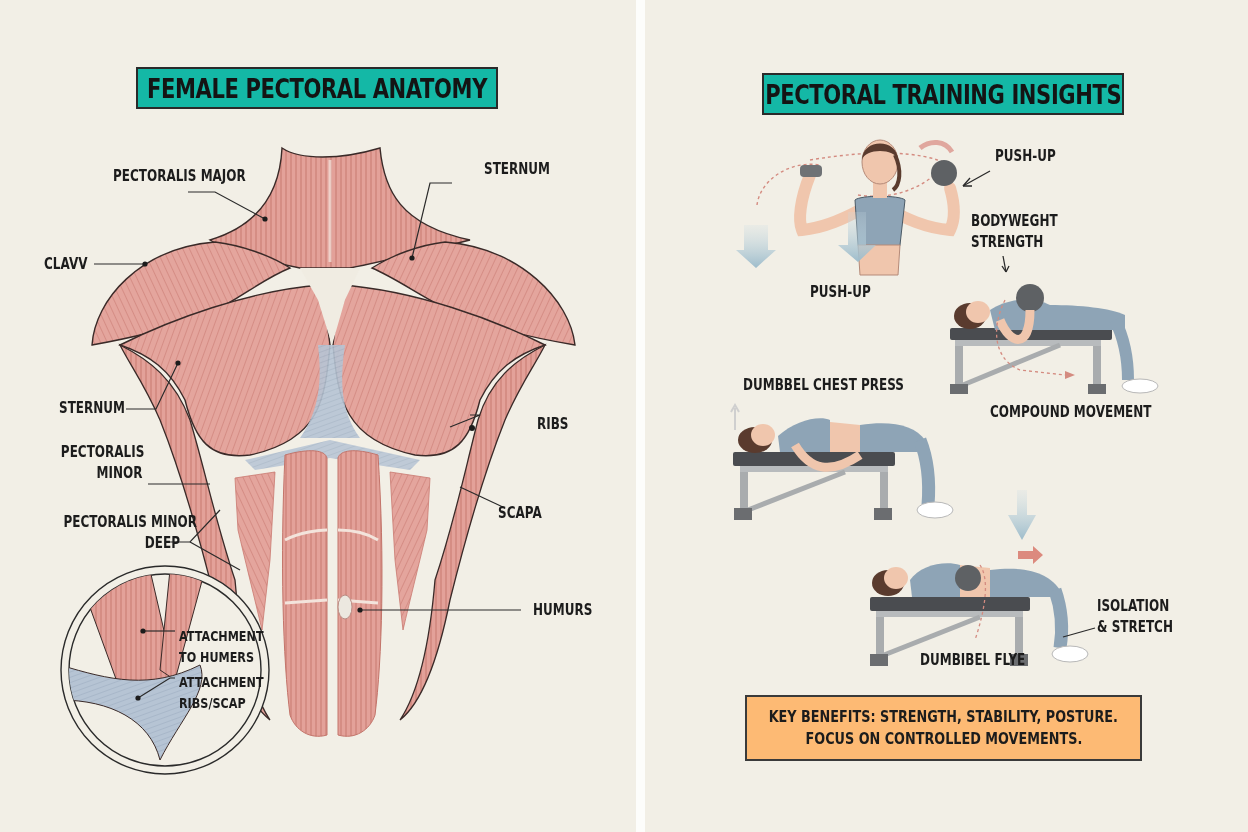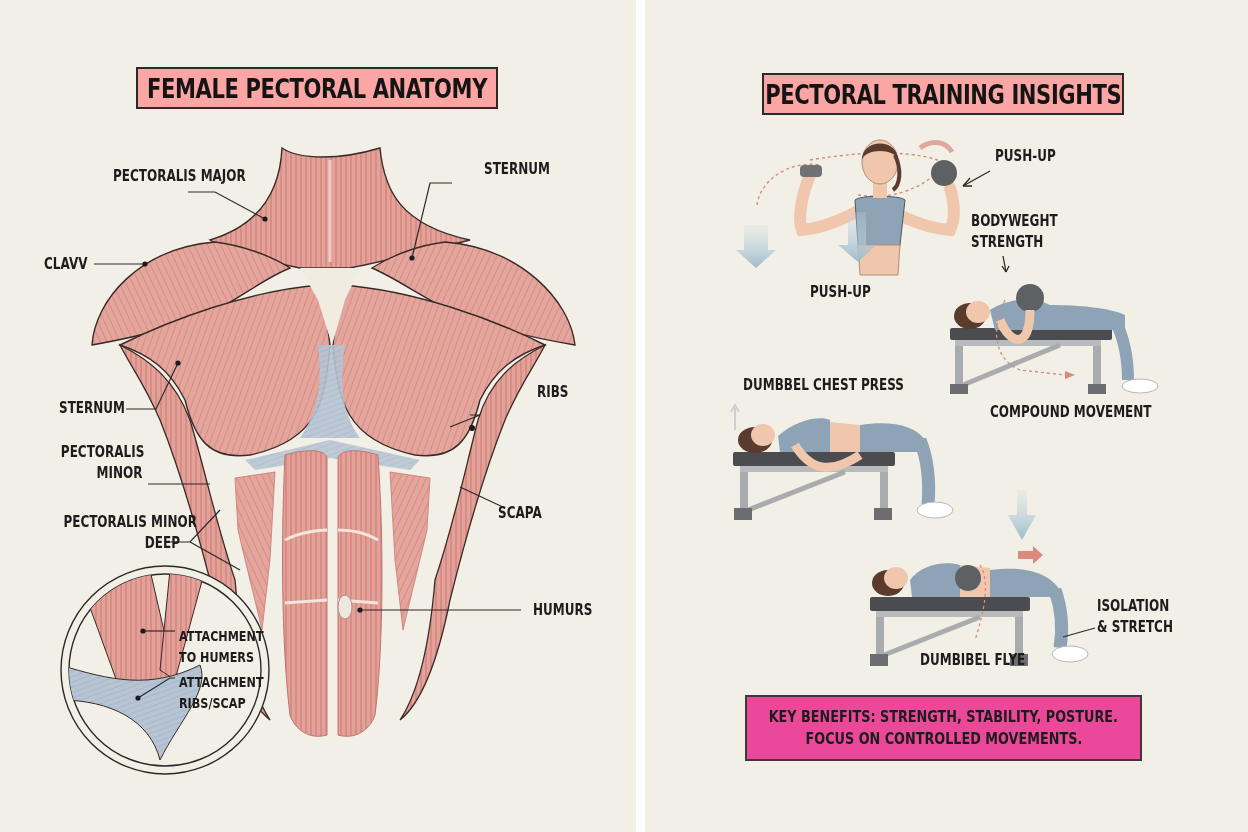--- a/index.html
+++ b/index.html
@@ -3,39 +3,39 @@
 <meta charset="utf-8">
 <style>
   * { box-sizing: border-box; margin: 0; padding: 0; }
   html, body { width: 1248px; height: 832px; overflow: hidden; background: #ffffff; }
   body { position: relative; font-family: "DejaVu Sans", "Liberation Sans", sans-serif; }
   .panel { position: absolute; top: 0; height: 832px; background: #f2efe6; }
   #panel-left { left: 0; width: 636px; }
   #panel-right { left: 645px; width: 603px; }
   .divider { position: absolute; left: 636px; top: 0; width: 9px; height: 832px; background: #fdfdfb; }
   .title-box {
-    position: absolute; border: 2px solid #2a2a2a; background: #fca5a5;
+    position: absolute; border: 2px solid #2a2a2a; background: #14b8a6;
     font-family: "DejaVu Sans", sans-serif; font-weight: bold; color: #141414;
     font-size: 27px; letter-spacing: -0.5px; display: flex; align-items: center; justify-content: center;
     transform-origin: center; white-space: nowrap;
   }
   #title-left { left: 136px; top: 67px; width: 362px; height: 42px; }
   #title-right { left: 762px; top: 73px; width: 362px; height: 42px; }
   .title-box span { display: inline-block; transform: scaleX(0.78); }
   .label {
     position: absolute; font-family: "DejaVu Sans", sans-serif; font-weight: bold;
     color: #1c1c1c; font-size: 15px; line-height: 21px; white-space: nowrap;
   }
   .label span.sq { display: inline-block; transform: scaleX(0.8); transform-origin: left center; }
   .label.right span.sq { transform-origin: right center; }
   .label.right { text-align: right; }
   svg.illus { position: absolute; left: 0; top: 0; }
   .benefits-box {
     position: absolute; left: 745px; top: 695px; width: 397px; height: 66px;
-    border: 2px solid #3a3a3a; background: #ec4899; display: flex; flex-direction: column;
+    border: 2px solid #3a3a3a; background: #fdba74; display: flex; flex-direction: column;
     align-items: center; justify-content: center;
     font-family: "DejaVu Sans", sans-serif; font-weight: bold; color: #1c1c1c; font-size: 16px; line-height: 22px;
   }
   .benefits-box span { display: inline-block; transform: scaleX(0.8); white-space: nowrap; }
 </style>
 </head>
 <body>
 
 <div id="panel-left" class="panel"></div>
 <div class="divider"></div>
@@ -235,21 +235,21 @@
   <span>FEMALE PECTORAL ANATOMY</span>
 </div>
 <div id="title-right" class="title-box">
   <span>PECTORAL TRAINING INSIGHTS</span>
 </div>
 
 <div class="label" style="left:74px; top:166px;margin-left:39px;"><span class="sq">PECTORALIS MAJOR</span></div>
 <div class="label" style="left:484px; top:159px;"><span class="sq">STERNUM</span></div>
 <div class="label" style="left:44px; top:254px;text-align:right;"><span class="sq">CLAVV</span></div>
 <div class="label" style="left:59px; top:398px;"><span class="sq">STERNUM</span></div>
-<div class="label" style="left:537px; top:382px;"><span class="sq">RIBS</span></div>
+<div class="label" style="left:537px; top:414px;"><span class="sq">RIBS</span></div>
 <div class="label right" style="left:40px; top:442px; width:102px;">
   <span class="sq">PECTORALIS</span><br>
   <span class="sq">MINOR</span>
 </div>
 <div class="label right" style="left:30px; top:512px; width:150px;">
   <span class="sq">PECTORALIS MINOR</span><br>
   <span class="sq">DEEP</span>
 </div>
 <div class="label" style="left:498px; top:503px;"><span class="sq">SCAPA</span></div>
 <div class="label" style="left:533px; top:600px;"><span class="sq">HUMURS</span></div>

